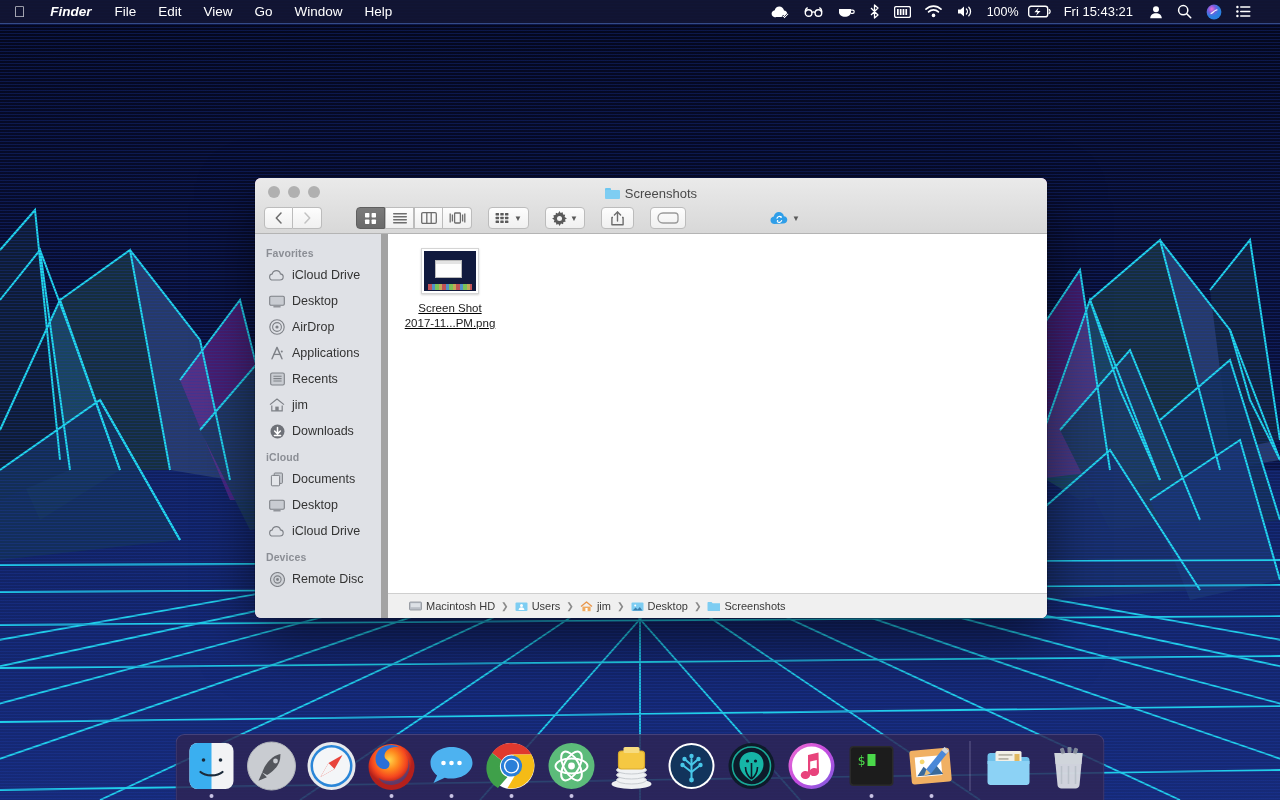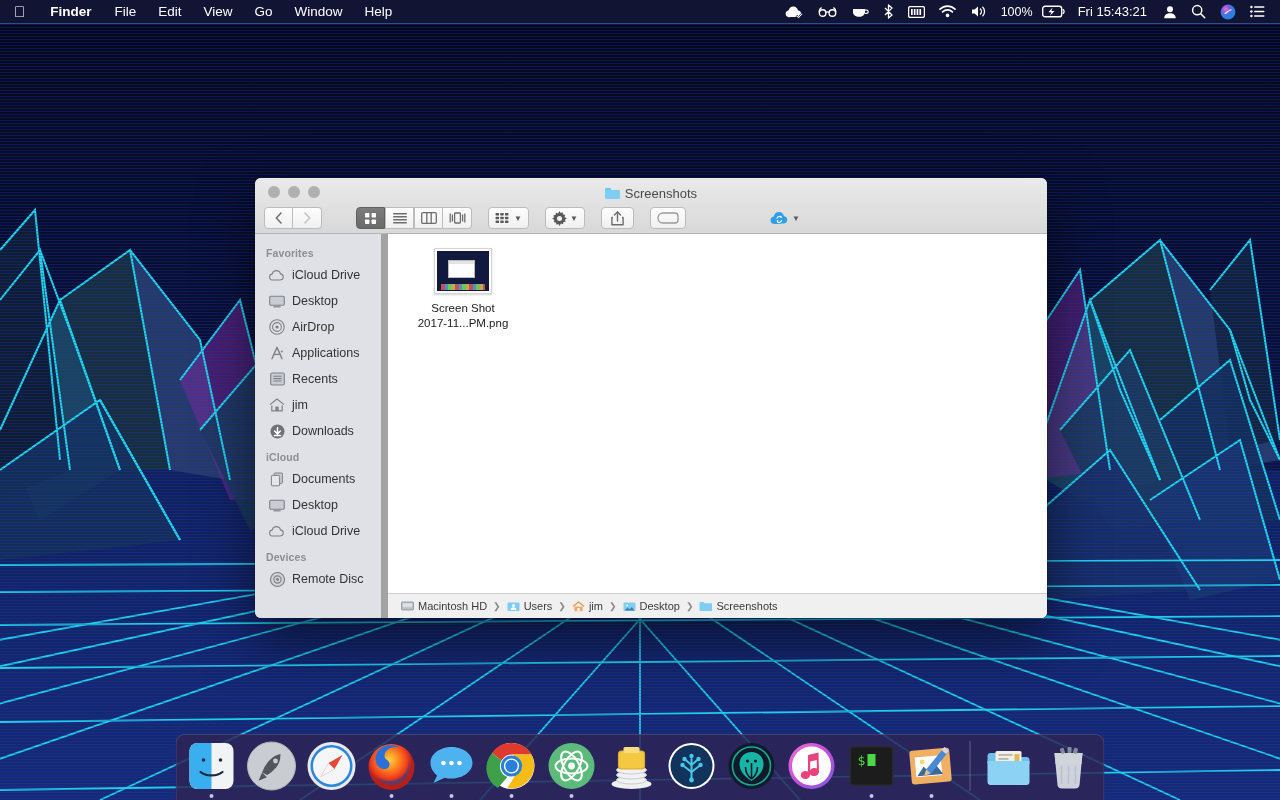--- a/index.html
+++ b/index.html
@@ -26,22 +26,22 @@
   #menubar {
     position:absolute; top:0; left:0; width:1280px; height:24px;
     background:rgba(18,22,52,0.92);
     border-bottom:1px solid rgba(90,130,220,0.5);
     display:flex; align-items:center;
     color:#fff; font-size:13.5px; z-index:50;
   }
   .menu-left { display:flex; align-items:center; }
   .menu-item { padding:12px 11px; line-height:24px; white-space:nowrap; }
   .menu-item.apple { padding:0 13px 0 14px; font-size:15px; }
-  .menu-item.bold { font-weight:bold; padding:0 12px; }
-  .menu-right { margin-left:auto; display:flex; padding-right:8px; }
+  .menu-item.bold { font-weight:bold; padding:0 12px;font-style:italic; }
+  .menu-right { margin-left:auto; display:flex; padding-right:22px; }
   .status-item { padding:0 7px; display:flex; align-items:center; height:24px; }
   .clock { font-size:13px; padding:0 9px 0 5px; }
   .pct { font-size:12.5px; padding-right:2px; }
 
   
   #finder {
     position:absolute; left:255px; top:178px; width:792px; height:440px;
     background:#f0abfc; border-radius:6px;
     box-shadow:0 22px 55px rgba(0,0,0,0.55), 0 0 0 0.5px rgba(0,0,0,0.35);
     overflow:hidden; z-index:30; display:flex; flex-direction:column;
@@ -111,38 +111,38 @@
     font-size:10.5px; font-weight:bold; color:#8b8e95;
     padding:7px 0 3px 11px; letter-spacing:0.1px;
   }
   .sb-item {
     height:26px; display:flex; align-items:center; gap:7px;
     padding-left:14px; font-size:12.5px; color:#333;
   }
   .sb-ico { width:16px; height:16px; flex:0 0 16px; display:flex; align-items:center; justify-content:center; color:#75787e; }
 
   #content { flex:1; background:#fff; position:relative; display:flex; flex-direction:column; min-width:0; }
-  .file-area { flex:1; padding:14px 0 0 27px; display:flex; flex-wrap:wrap; align-content:flex-start; }
+  .file-area { flex:1; padding:14px 0 0 14px; display:flex; flex-wrap:wrap; align-content:flex-start;text-decoration:underline; }
   .file-cell { width:96px; display:flex; flex-direction:column; align-items:center; }
   .thumb-wrap {
     width:58px; height:46px; background:#fff; border:1px solid #d5d5d5;
     padding:2px; box-shadow:0 1px 2px rgba(0,0,0,0.18);
   }
   .thumb { width:100%; height:100%; position:relative; overflow:hidden; background:#111a3e; }
   .thumb .mini-win { position:absolute; left:22%; top:22%; width:52%; height:46%; background:#fdfdfd; border:0.5px solid #bbb; }
   .thumb .mini-win:before { content:''; position:absolute; left:0; top:0; right:0; height:22%; background:#e3e3e3; }
   .thumb .mini-dock { position:absolute; left:8%; right:8%; bottom:3%; height:14%;
     background:repeating-linear-gradient(to right,#e05c5c 0 8%,#5ca7e0 8% 16%,#8ce05c 16% 24%,#e0c25c 24% 32%); opacity:.85; }
   .fname {
     margin-top:7px; font-size:11.5px; line-height:15px; color:#1a1a1a;
     text-align:center; width:92px;
   }
   .pathbar {
     height:25px; flex:0 0 25px; background:#f0f0f0; border-top:1px solid #cfcfcf;
-    display:flex; align-items:center; padding-left:13px; gap:5px;
+    display:flex; align-items:center; padding-left:21px; gap:5px;
     font-size:11px; color:#3a3a3a;
   }
   .crumb { display:flex; align-items:center; gap:4px; }
   .crumb-ico { width:13px; height:12px; display:flex; align-items:center; justify-content:center; }
   .chev { color:#8a8a8a; font-size:9px; margin:0 1px; }
 
   
   #dock {
     position:absolute; left:50%; transform:translateX(-50%); bottom:0;
     height:66px; padding:4px 8px 0;

